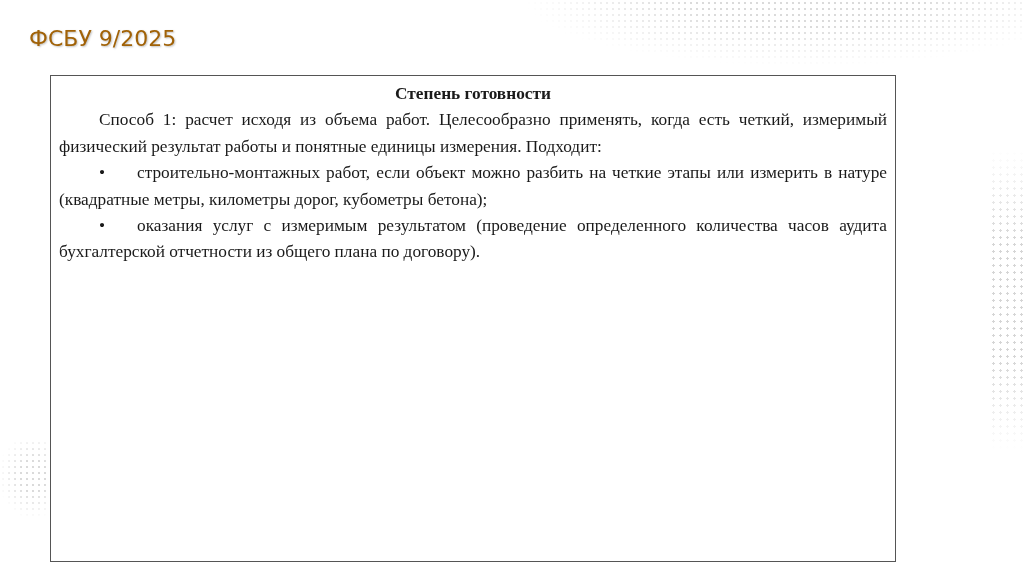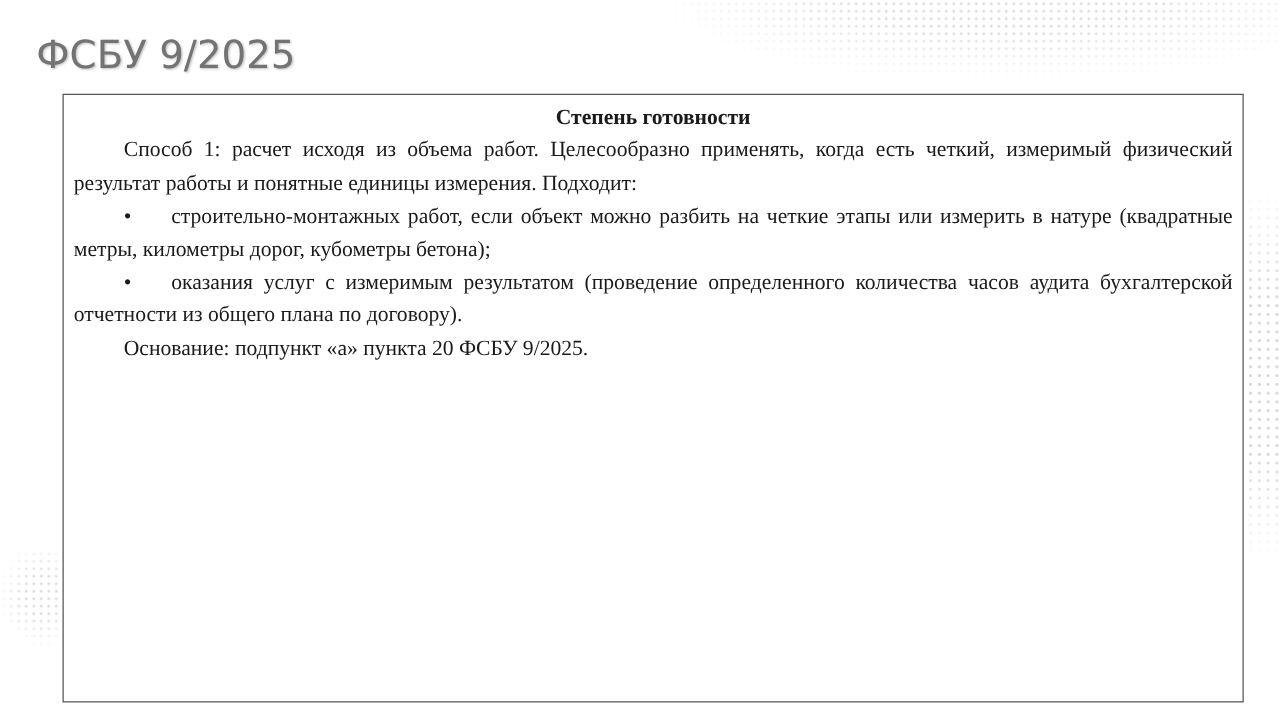--- a/index.html
+++ b/index.html
@@ -35,32 +35,32 @@
       background-size: 6px 6px;
       -webkit-mask-image: radial-gradient(ellipse 80% 60% at 60% 40%, #000 30%, transparent 80%);
       mask-image: radial-gradient(ellipse 80% 60% at 60% 40%, #000 30%, transparent 80%);
     }
     .slide-title {
       position: absolute;
       left: 29px;
       top: 26px;
       margin: 0;
       font-family: "DejaVu Sans", sans-serif;
-      font-size: 31px;
+      font-size: 22px;
       font-weight: normal;
-      color: #737373;
+      color: #a16207;
       letter-spacing: 0px;
       text-shadow: 1px 1px 2px rgba(0,0,0,0.25);
       white-space: nowrap;
     }
     .content-box {
       position: absolute;
       left: 50px;
       top: 75px;
-      width: 945px;
+      width: 846px;
       height: 487px;
       border: 1.5px solid #555555;
       box-sizing: border-box;
       background: #ffffff;
       padding: 5px 8px 0 8px;
       font-family: "Liberation Serif", serif;
       font-size: 17.3px;
       line-height: 26.4px;
       color: #1a1a1a;
     }
@@ -96,14 +96,13 @@
 
 <h1 class="slide-title">ФСБУ 9/2025</h1>
 
 <div class="content-box">
   <p class="heading">Степень готовности</p>
   <p class="indent bold">Способ 1: расчет исходя из объема работ. Целесообразно применять, когда есть четкий, измеримый физический результат работы и понятные единицы измерения. Подходит:</p>
 
   <p class="bullet-item"><span class="bullet-mark">•</span><span>строительно-монтажных работ, если объект можно разбить на четкие этапы или измерить в натуре (квадратные метры, километры дорог, кубометры бетона);</span></p>
   <p class="bullet-item"><span class="bullet-mark">•</span><span>оказания услуг с измеримым результатом (проведение определенного количества часов аудита бухгалтерской отчетности из общего плана по договору).</span></p>
 
-  <p class="indent">Основание: подпункт «а» пункта 20 ФСБУ 9/2025.</p>
 </div>
 
 </body></html>

